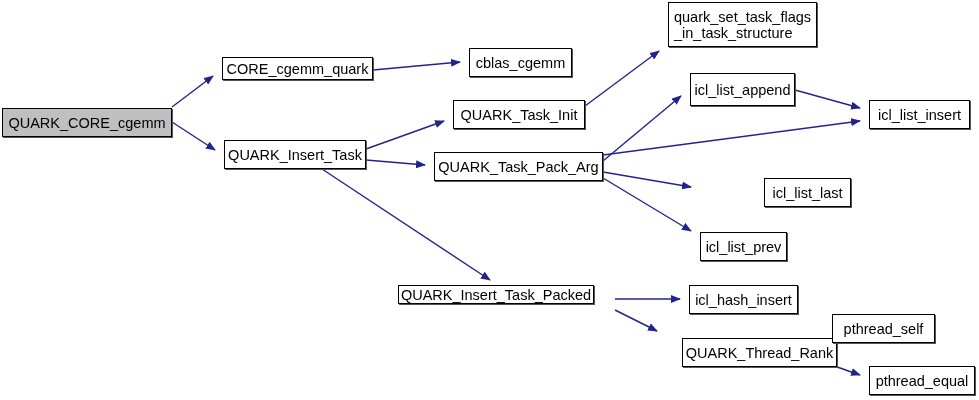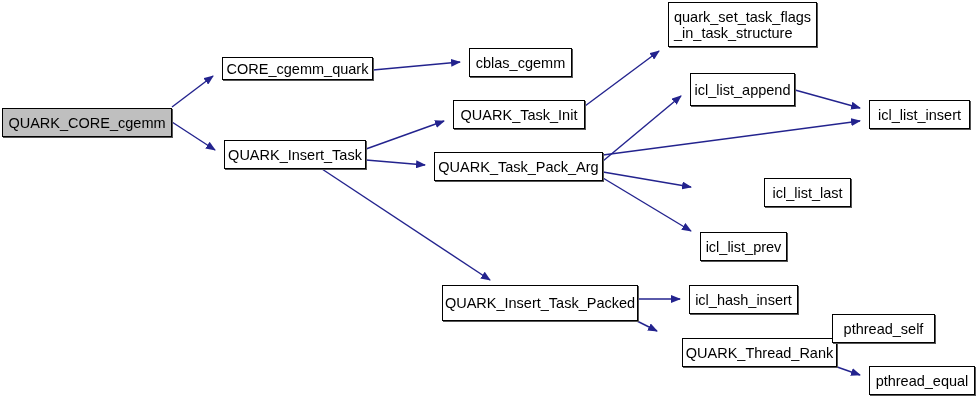--- a/index.html
+++ b/index.html
@@ -77,21 +77,21 @@
         <path d="M820,361 L860,375" stroke="#23238e" stroke-width="1.4" fill="none" marker-end="url(#arrowhead)"></path>
       </g>
   </svg>
   <div id="nodes-group">
       <div class="node highlight" style="left: 2px; top: 108px; width: 170px; height: 29px;"><span class="node-label">QUARK_CORE_cgemm</span></div>
       <div class="node" style="left: 222px; top: 57px; width: 151px; height: 23px;"><span class="node-label">CORE_cgemm_quark</span></div>
       <div class="node" style="left: 224px; top: 140px; width: 142px; height: 29px;"><span class="node-label">QUARK_Insert_Task</span></div>
       <div class="node" style="left: 469px; top: 48px; width: 103px; height: 29px;"><span class="node-label">cblas_cgemm</span></div>
       <div class="node" style="left: 453px; top: 100px; width: 132px; height: 29px;"><span class="node-label">QUARK_Task_Init</span></div>
       <div class="node" style="left: 434px; top: 152px; width: 169px; height: 29px;"><span class="node-label">QUARK_Task_Pack_Arg</span></div>
-      <div class="node" style="left: 442px; top: 285px; width: 196px; height: 36px;"><span class="node-label">QUARK_Insert_Task_Packed</span></div>
+      <div class="node" style="left: 398px; top: 285px; width: 196px; height: 19px;"><span class="node-label">QUARK_Insert_Task_Packed</span></div>
       <div class="node" style="left: 668px; top: 2px; width: 149px; height: 45px;"><span class="node-label">quark_set_task_flags
 _in_task_structure</span></div>
       <div class="node" style="left: 690px; top: 73px; width: 105px; height: 33px;"><span class="node-label">icl_list_append</span></div>
       <div class="node" style="left: 869px; top: 100px; width: 101px; height: 29px;"><span class="node-label">icl_list_insert</span></div>
       <div class="node" style="left: 729px; top: 178px; width: 87px; height: 29px; margin-left: 35px;"><span class="node-label">icl_list_last</span></div>
       <div class="node" style="left: 700px; top: 232px; width: 87px; height: 29px;"><span class="node-label">icl_list_prev</span></div>
       <div class="node" style="left: 689px; top: 285px; width: 109px; height: 29px;"><span class="node-label">icl_hash_insert</span></div>
       <div class="node" style="left: 682px; top: 338px; width: 155px; height: 29px;"><span class="node-label">QUARK_Thread_Rank</span></div>
       <div class="node" style="left: 832px; top: 314px; width: 103px; height: 29px;"><span class="node-label">pthread_self</span></div>
       <div class="node" style="left: 869px; top: 366px; width: 106px; height: 29px;"><span class="node-label">pthread_equal</span></div>

